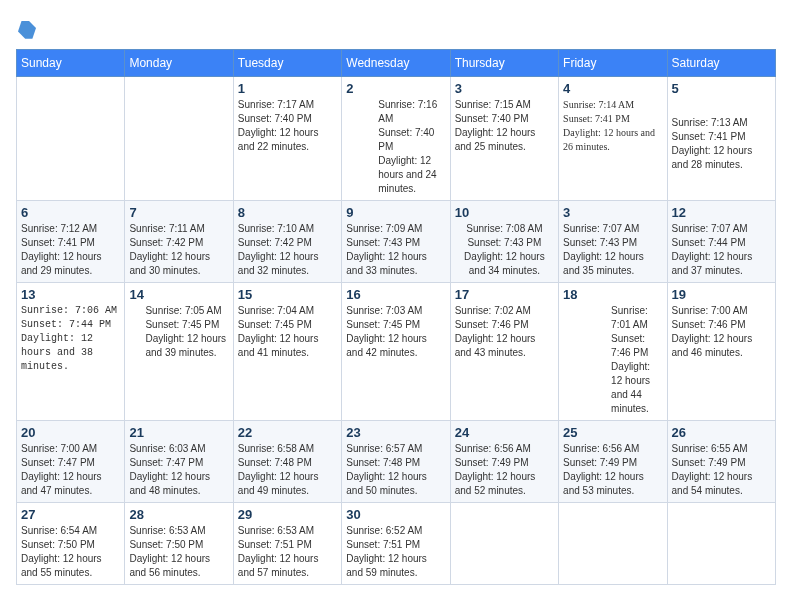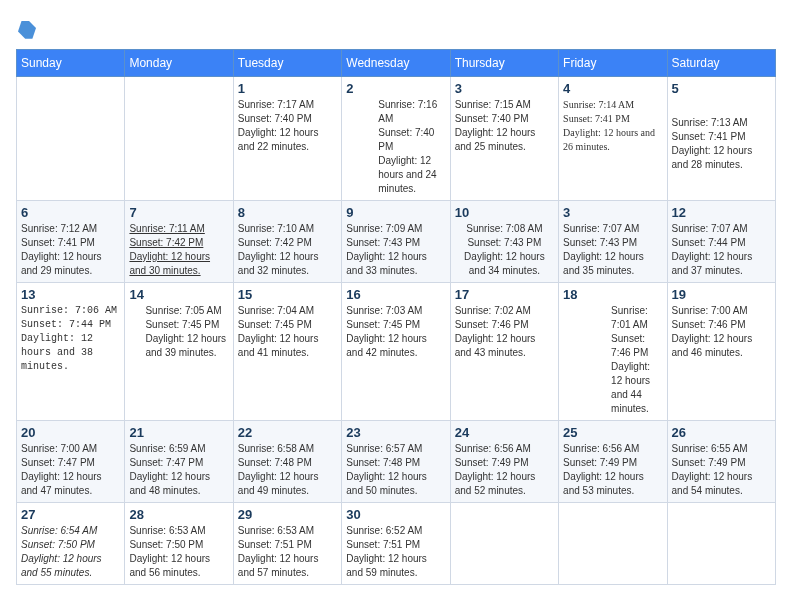--- a/index.html
+++ b/index.html
@@ -163,21 +163,21 @@
       </tr>
       <tr>
         <td>
           <span class="day-number">6</span>
           <div class="day-detail" style="white-space: pre-line;">Sunrise: 7:12 AM
 Sunset: 7:41 PM
 Daylight: 12 hours and 29 minutes.</div>
         </td>
         <td>
           <span class="day-number">7</span>
-          <div class="day-detail" style="white-space: pre-line; text-decoration: underline;">Sunrise: 7:11 AM
+          <div class="day-detail" style="white-space: pre-line;">Sunrise: 7:11 AM
 Sunset: 7:42 PM
 Daylight: 12 hours and 30 minutes.</div>
         </td>
         <td>
           <span class="day-number">8</span>
           <div class="day-detail" style="white-space: pre-line;">Sunrise: 7:10 AM
 Sunset: 7:42 PM
 Daylight: 12 hours and 32 minutes.</div>
         </td>
         <td>
@@ -251,21 +251,21 @@
       </tr>
       <tr>
         <td>
           <span class="day-number">20</span>
           <div class="day-detail" style="white-space: pre-line;">Sunrise: 7:00 AM
 Sunset: 7:47 PM
 Daylight: 12 hours and 47 minutes.</div>
         </td>
         <td>
           <span class="day-number">21</span>
-          <div class="day-detail" style="white-space: pre-line;">Sunrise: 6:59 AM
+          <div class="day-detail" style="white-space: pre-line;">Sunrise: 6:03 AM
 Sunset: 7:47 PM
 Daylight: 12 hours and 48 minutes.</div>
         </td>
         <td>
           <span class="day-number">22</span>
           <div class="day-detail" style="white-space: pre-line;">Sunrise: 6:58 AM
 Sunset: 7:48 PM
 Daylight: 12 hours and 49 minutes.</div>
         </td>
         <td>
@@ -289,21 +289,21 @@
         <td>
           <span class="day-number">26</span>
           <div class="day-detail" style="white-space: pre-line;">Sunrise: 6:55 AM
 Sunset: 7:49 PM
 Daylight: 12 hours and 54 minutes.</div>
         </td>
       </tr>
       <tr>
         <td>
           <span class="day-number">27</span>
-          <div class="day-detail" style="white-space: pre-line; font-style: italic;">Sunrise: 6:54 AM
+          <div class="day-detail" style="white-space: pre-line;">Sunrise: 6:54 AM
 Sunset: 7:50 PM
 Daylight: 12 hours and 55 minutes.</div>
         </td>
         <td>
           <span class="day-number">28</span>
           <div class="day-detail" style="white-space: pre-line;">Sunrise: 6:53 AM
 Sunset: 7:50 PM
 Daylight: 12 hours and 56 minutes.</div>
         </td>
         <td>

